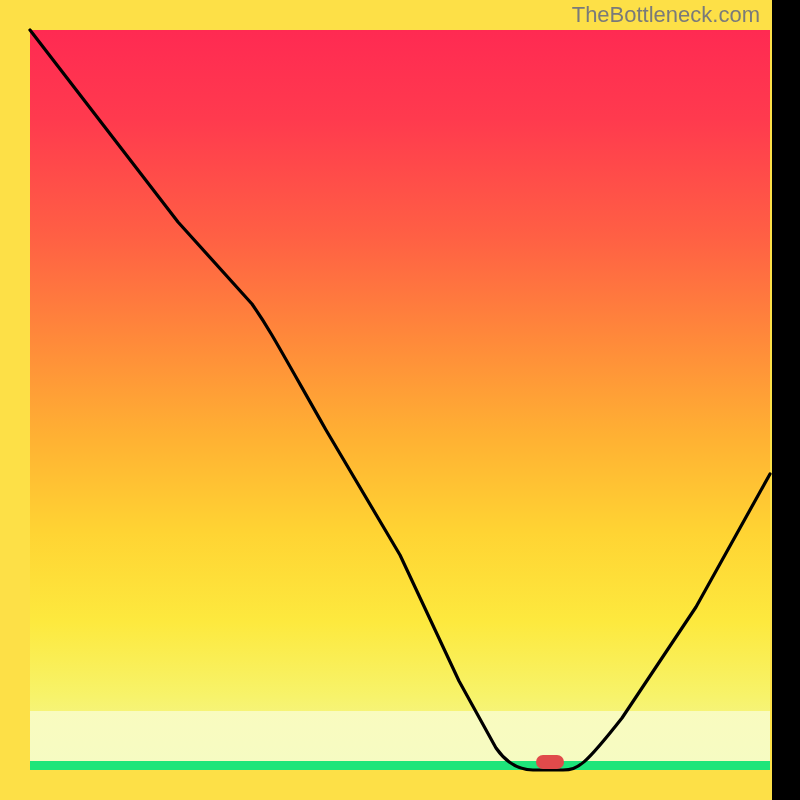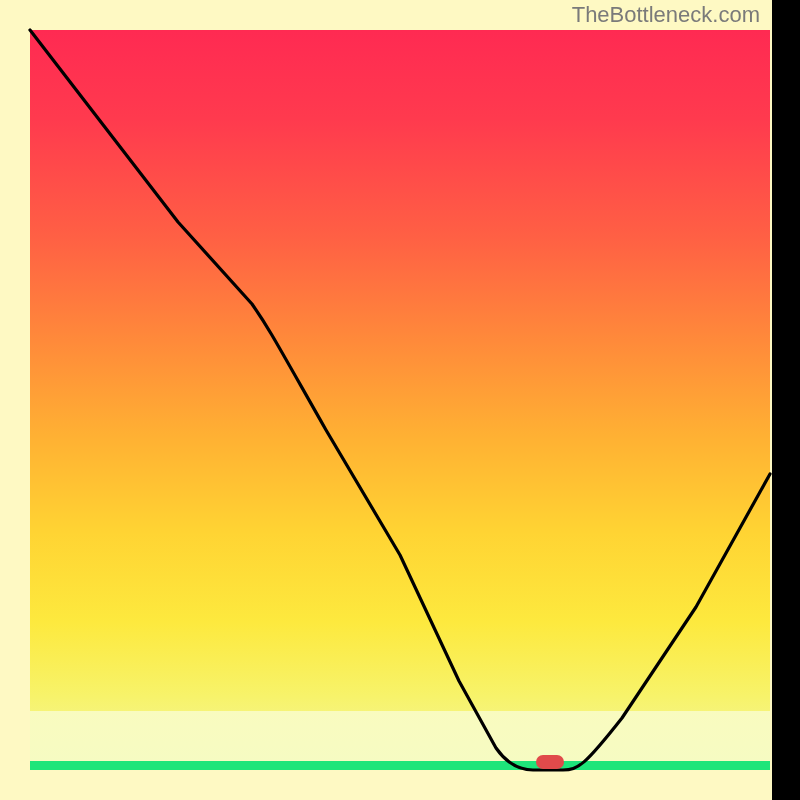--- a/index.html
+++ b/index.html
@@ -7,21 +7,21 @@
     padding: 0;
     width: 800px;
     height: 800px;
     background: #000;
     font-family: Arial, Helvetica, sans-serif;
   }
   .frame {
     position: relative;
     width: 772px;
     height: 800px;
-    background: #fef9c3;
+    background: #fde047;
   }
   .watermark {
     position: absolute;
     top: 2px;
     right: 12px;
     color: #7a7a7a;
     font-size: 22px;
     font-weight: 500;
     z-index: 20;
   }

